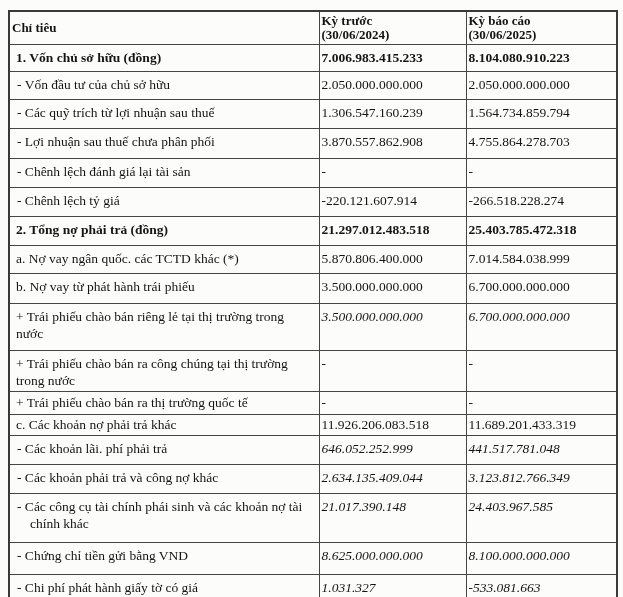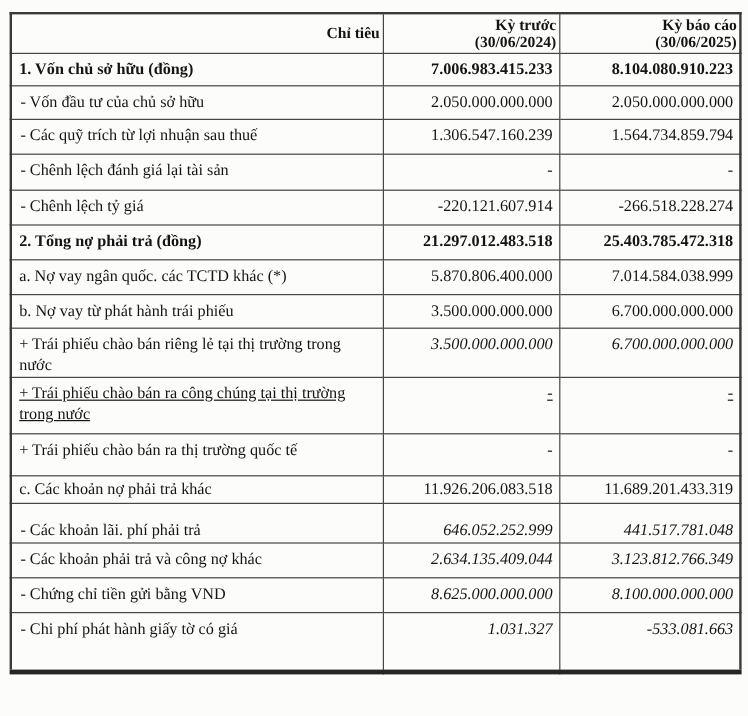--- a/index.html
+++ b/index.html
@@ -34,51 +34,51 @@
 
   table.fin th, table.fin td {
     border: 1px solid #454545;
     vertical-align: top;
     font-size: 13.5px;
     line-height: 17px;
     overflow: hidden;
   }
   table.fin thead th {
     font-weight: bold;
-    text-align: right;
+    text-align: left;
     vertical-align: middle;
     font-size: 13px;
     line-height: 14.5px;
     height: 30px;
     padding: 1px 2px;
     margin-left: 40px;
   }
   td.c-label { padding: 4px 4px 2px 6px; text-align: left; }
   td.c-label.hang { padding-left: 20px; text-indent: -13px; }
-  td.c-num { padding: 4px 5px 2px 2px; text-align: right; }
+  td.c-num { padding: 4px 5px 2px 2px; text-align: left; }
 
   tr.bold td { font-weight: bold; }
   tr.italic-num td.c-num { font-style: italic; }
 
   
   tbody tr:nth-child(1)  { height: 27px; }
   tbody tr:nth-child(2)  { height: 28px; }
   tbody tr:nth-child(3)  { height: 29px; }
   tbody tr:nth-child(4)  { height: 30px; }
   tbody tr:nth-child(5)  { height: 29px; border-radius: 12px; }
   tbody tr:nth-child(6)  { height: 29px; padding-left: 36px; }
   tbody tr:nth-child(7)  { height: 29px; }
   tbody tr:nth-child(8)  { height: 28px; }
   tbody tr:nth-child(9)  { height: 30px; padding-left: 48px; }
-  tbody tr:nth-child(10) { height: 47px; text-decoration: underline; }
+  tbody tr:nth-child(10) { height: 47px; }
   tbody tr:nth-child(11) { height: 35px; margin-top: 31px; }
   tbody tr:nth-child(12) { height: 23px; }
   tbody tr:nth-child(12) td { padding-top: 2px; }
   tbody tr:nth-child(13) { height: 21px; }
-  tbody tr:nth-child(13) td { padding-top: 13px; }
+  tbody tr:nth-child(13) td { padding-top: 1px; }
   tbody tr:nth-child(14) { height: 29px; }
   tbody tr:nth-child(15) { height: 29px; }
   tbody tr:nth-child(16) { height: 49px; }
   tbody tr:nth-child(17) { height: 32px; }
   tbody tr:nth-child(18) { height: 29px; }
 
   .hdr-sub { display: block; font-weight: bold; }
 </style>
 </head>
 <body>
@@ -115,20 +115,25 @@
     <td class="c-label hang">- Vốn đầu tư của chủ sở hữu</td>
     <td class="c-num">2.050.000.000.000</td>
     <td class="c-num">2.050.000.000.000</td>
   </tr>
         <tr>
     <td class="c-label hang">- Các quỹ trích từ lợi nhuận sau thuế</td>
     <td class="c-num">1.306.547.160.239</td>
     <td class="c-num">1.564.734.859.794</td>
   </tr>
         <tr>
+    <td class="c-label hang">- Lợi nhuận sau thuế chưa phân phối</td>
+    <td class="c-num">3.870.557.862.908</td>
+    <td class="c-num">4.755.864.278.703</td>
+  </tr>
+        <tr>
     <td class="c-label hang">- Chênh lệch đánh giá lại tài sản</td>
     <td class="c-num">-</td>
     <td class="c-num">-</td>
   </tr>
         <tr>
     <td class="c-label hang">- Chênh lệch tỷ giá</td>
     <td class="c-num">-220.121.607.914</td>
     <td class="c-num">-266.518.228.274</td>
   </tr>
         <tr class="bold">
@@ -170,20 +175,25 @@
     <td class="c-label hang">- Các khoản lãi. phí phải trả</td>
     <td class="c-num">646.052.252.999</td>
     <td class="c-num">441.517.781.048</td>
   </tr>
         <tr class="italic-num">
     <td class="c-label hang">- Các khoản phải trả và công nợ khác</td>
     <td class="c-num">2.634.135.409.044</td>
     <td class="c-num">3.123.812.766.349</td>
   </tr>
         <tr class="italic-num">
+    <td class="c-label hang">- Các công cụ tài chính phái sinh và các khoản nợ tài chính khác</td>
+    <td class="c-num">21.017.390.148</td>
+    <td class="c-num">24.403.967.585</td>
+  </tr>
+        <tr class="italic-num">
     <td class="c-label hang">- Chứng chỉ tiền gửi bằng VND</td>
     <td class="c-num">8.625.000.000.000</td>
     <td class="c-num">8.100.000.000.000</td>
   </tr>
         <tr class="italic-num">
     <td class="c-label hang">- Chi phí phát hành giấy tờ có giá</td>
     <td class="c-num">1.031.327</td>
     <td class="c-num">-533.081.663</td>
   </tr>
       </tbody>

